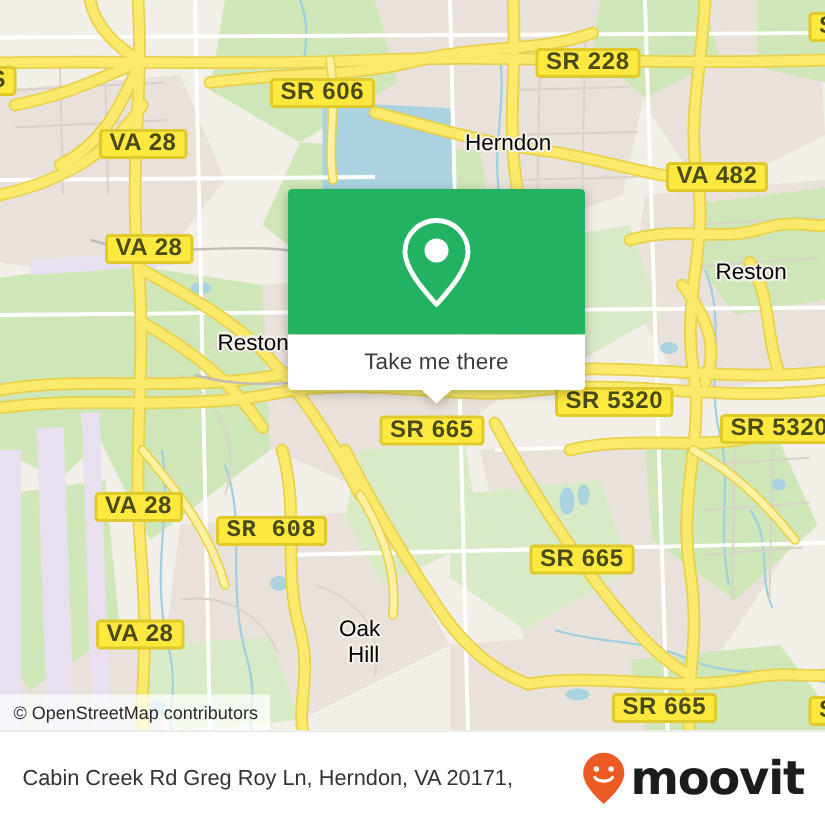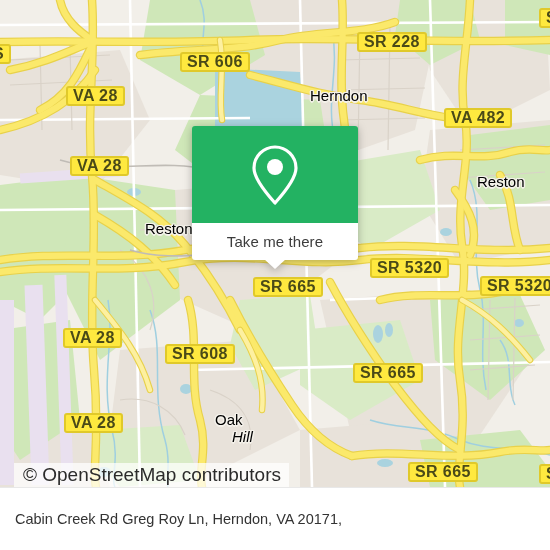--- a/index.html
+++ b/index.html
@@ -55,32 +55,31 @@
   }
 
   
   #attribution {
     position: absolute;
     left: 0; top: 463px;
     height: 24px;
     padding: 4px 8px 4px 9px;
     background: rgba(255,255,255,0.72);
     color: #2b2b2b;
-    font-size: 19px;
+    font-size: 12px;
     line-height: 16px;
     white-space: nowrap;
     font-family: "Liberation Sans", sans-serif;
-    margin-left: 14px;
   }
 
   
   #popup {
     position: absolute;
     left: 192px; top: 126px;
-    width: 166px;
+    width: 198px;
     filter: drop-shadow(0 2px 4px rgba(0,0,0,0.28));
   }
   #popup-green {
     background: #23b262;
     height: 97px;
     border-radius: 3px 3px 0 0;
     display: flex;
     align-items: center;
     justify-content: center;
   }
@@ -320,33 +319,33 @@
         <path class="prim" d="M220 40 C225 70 218 95 222 120"></path>
       </g>
 
       <path class="rail" d="M130 250 C180 265 230 245 280 258"></path>
       <path class="rail" d="M60 160 C110 175 160 158 210 170"></path>
     </svg>
 
     <div class="place" style="left:310px; top:87px;">Herndon</div>
     <div class="place" style="left:477px; top:173px;">Reston</div>
     <div class="place" style="left:145px; top:220px;">Reston</div>
-    <div class="place" style="left:215px; top:411px;">Oak</div>
-    <div class="place" style="left:232px; top:428px;font-style:italic;">Hill</div>
+    <div class="place" style="left:226px; top:411px;">Oak</div>
+    <div class="place" style="left:232px; top:428px;">Hill</div>
 
     <div class="shield" style="left:180px; top:52px;">SR 606</div>
     <div class="shield" style="left:357px; top:32px;">SR 228</div>
     <div class="shield" style="left:66px; top:86px;">VA 28</div>
     <div class="shield" style="left:444px; top:108px;">VA 482</div>
     <div class="shield" style="left:70px; top:156px;">VA 28</div>
     <div class="shield" style="left:370px; top:258px;">SR 5320</div>
     <div class="shield" style="left:480px; top:276px;">SR 5320</div>
     <div class="shield" style="left:253px; top:277px;">SR 665</div>
     <div class="shield" style="left:63px; top:328px;">VA 28</div>
-    <div class="shield" style="left:165px; top:344px;">SR 608</div>
+    <div class="shield" style="left:144px; top:344px;font-family:Liberation Mono, monospace;">SR 608</div>
     <div class="shield" style="left:353px; top:363px;">SR 665</div>
     <div class="shield" style="left:64px; top:413px;">VA 28</div>
     <div class="shield" style="left:408px; top:462px;">SR 665</div>
     <div class="shield" style="left:539px; top:8px;">S</div>
     <div class="shield" style="left:539px; top:464px;">S</div>
     <div class="shield" style="left:-14px; top:44px;">S</div>
 
     <div id="attribution">© OpenStreetMap contributors</div>
 
     <div id="popup">
@@ -360,15 +359,24 @@
         <span id="popup-label">Take me there</span>
         <div id="popup-tail"></div>
       </div>
     </div>
   </div>
 
   <div id="footer">
     <div id="footer-address">
       <div>Cabin Creek Rd Greg Roy Ln, Herndon, VA 20171,</div>
     </div>
+    <div id="brand">
+      <svg width="29" height="36" viewBox="0 0 29 36">
+        <path d="M14.5 0.8 C6.9 0.8 0.8 6.9 0.8 14.5 C0.8 22.6 10.4 31.2 14.5 35 C18.6 31.2 28.2 22.6 28.2 14.5 C28.2 6.9 22.1 0.8 14.5 0.8 Z" fill="#ee5a24"></path>
+        <circle cx="9.6" cy="11.6" r="1.85" fill="#ffffff"></circle>
+        <circle cx="19.4" cy="11.6" r="1.85" fill="#ffffff"></circle>
+        <path d="M8.6 17.2 C10.4 20.6 18.6 20.6 20.4 17.2" fill="none" stroke="#ffffff" stroke-width="2.1" stroke-linecap="round"></path>
+      </svg>
+      <span id="brand-word">moovit</span>
+    </div>
   </div>
 
 </div>
 
 </body></html>

